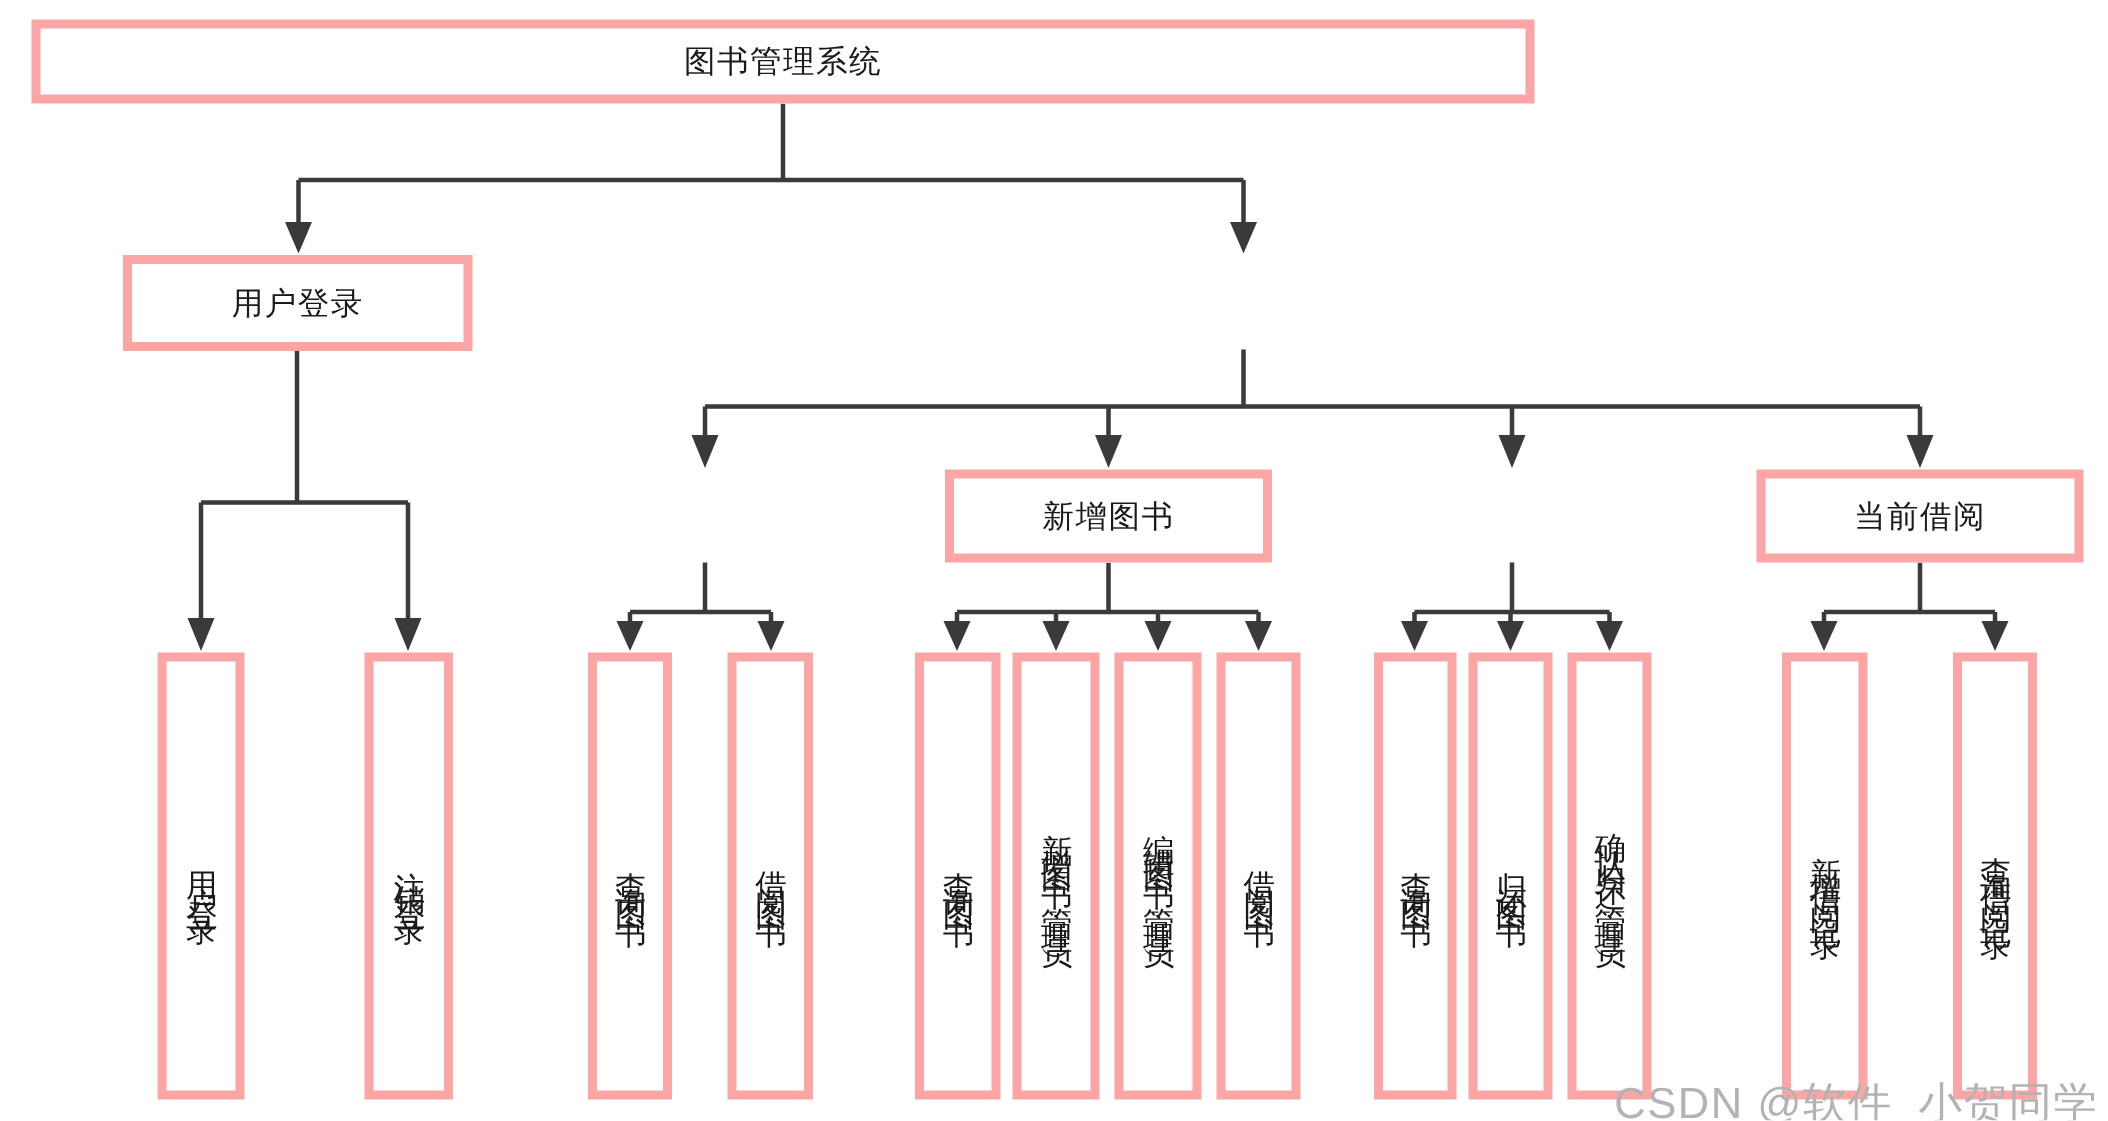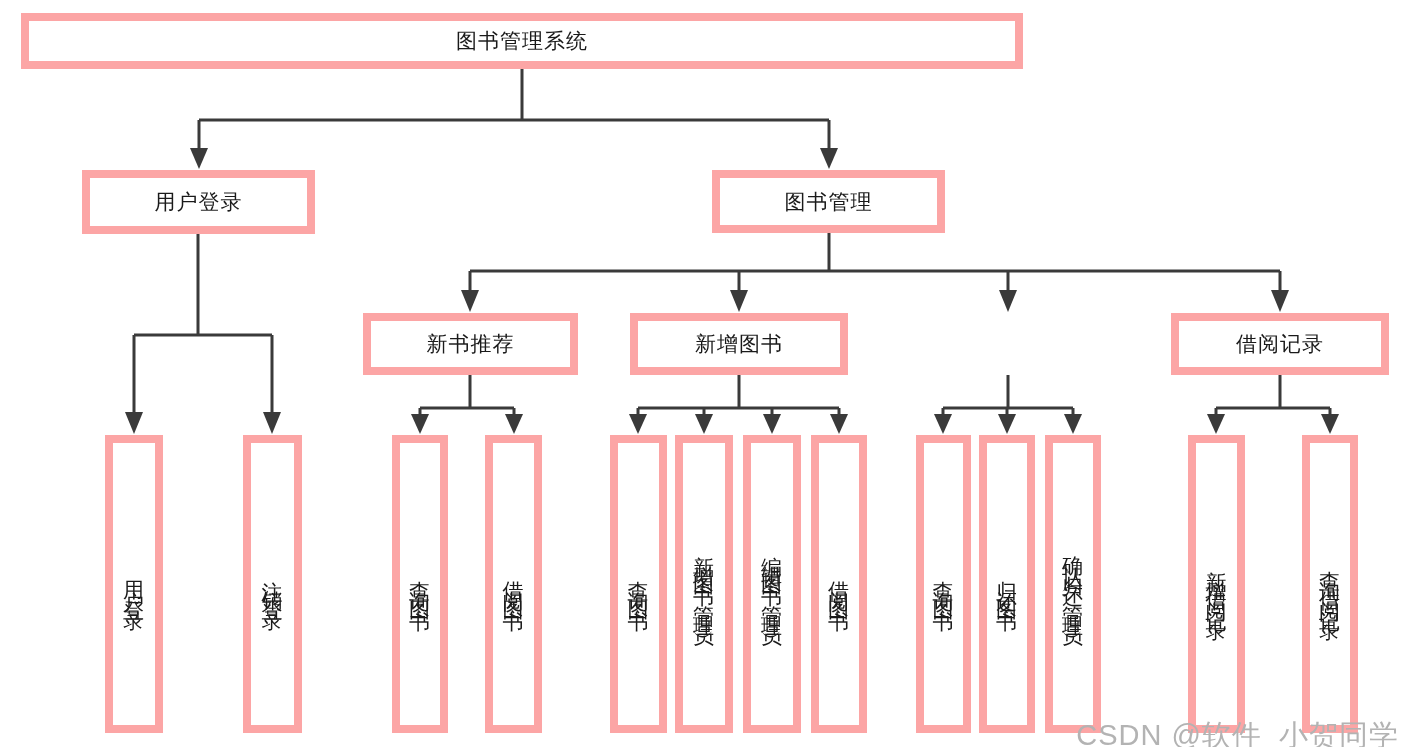--- a/index.html
+++ b/index.html
@@ -18,21 +18,21 @@
   svg.connectors {
     position: absolute;
     left: 0;
     top: 0;
     width: 1405px;
     height: 747px;
   }
   .box {
     position: absolute;
     background: #ffffff;
-    border: 8px solid #fca5a5;
+    border: 6px solid #fca5a5;
     box-sizing: border-box;
     display: flex;
     align-items: center;
     justify-content: center;
     color: #1a1a1a;
     font-size: 21px;
     letter-spacing: 1px;
   }
   .vbox span {
     writing-mode: vertical-rl;
@@ -91,32 +91,26 @@
     <polygon points="1321,414 1339,414 1330,434" fill="#3a3a3a" stroke="none"></polygon>
   </svg>
 
   <div class="box" style="left:21px;top:13px;width:1002px;height:56px">
     <span>图书管理系统</span>
   </div>
 
   <div class="box" style="left:82px;top:170px;width:233px;height:64px">
     <span>用户登录</span>
   </div>
-  <div class="box" style="left:712px;top:170px;width:233px;height:63px">
-    <span>图书管理</span>
-  </div>
 
-  <div class="box" style="left:363px;top:313px;width:215px;height:62px">
-    <span>新书推荐</span>
-  </div>
   <div class="box" style="left:630px;top:313px;width:218px;height:62px">
     <span>新增图书</span>
   </div>
   <div class="box" style="left:1171px;top:313px;width:218px;height:62px">
-    <span>借阅记录</span>
+    <span>当前借阅</span>
   </div>
 
   <div class="box vbox" style="left:105px;top:435px;width:58px;height:298px">
     <span>用户登录</span>
   </div>
   <div class="box vbox" style="left:243px;top:435px;width:59px;height:298px">
     <span>注销登录</span>
   </div>
 
   <div class="box vbox" style="left:392px;top:435px;width:56px;height:298px">

